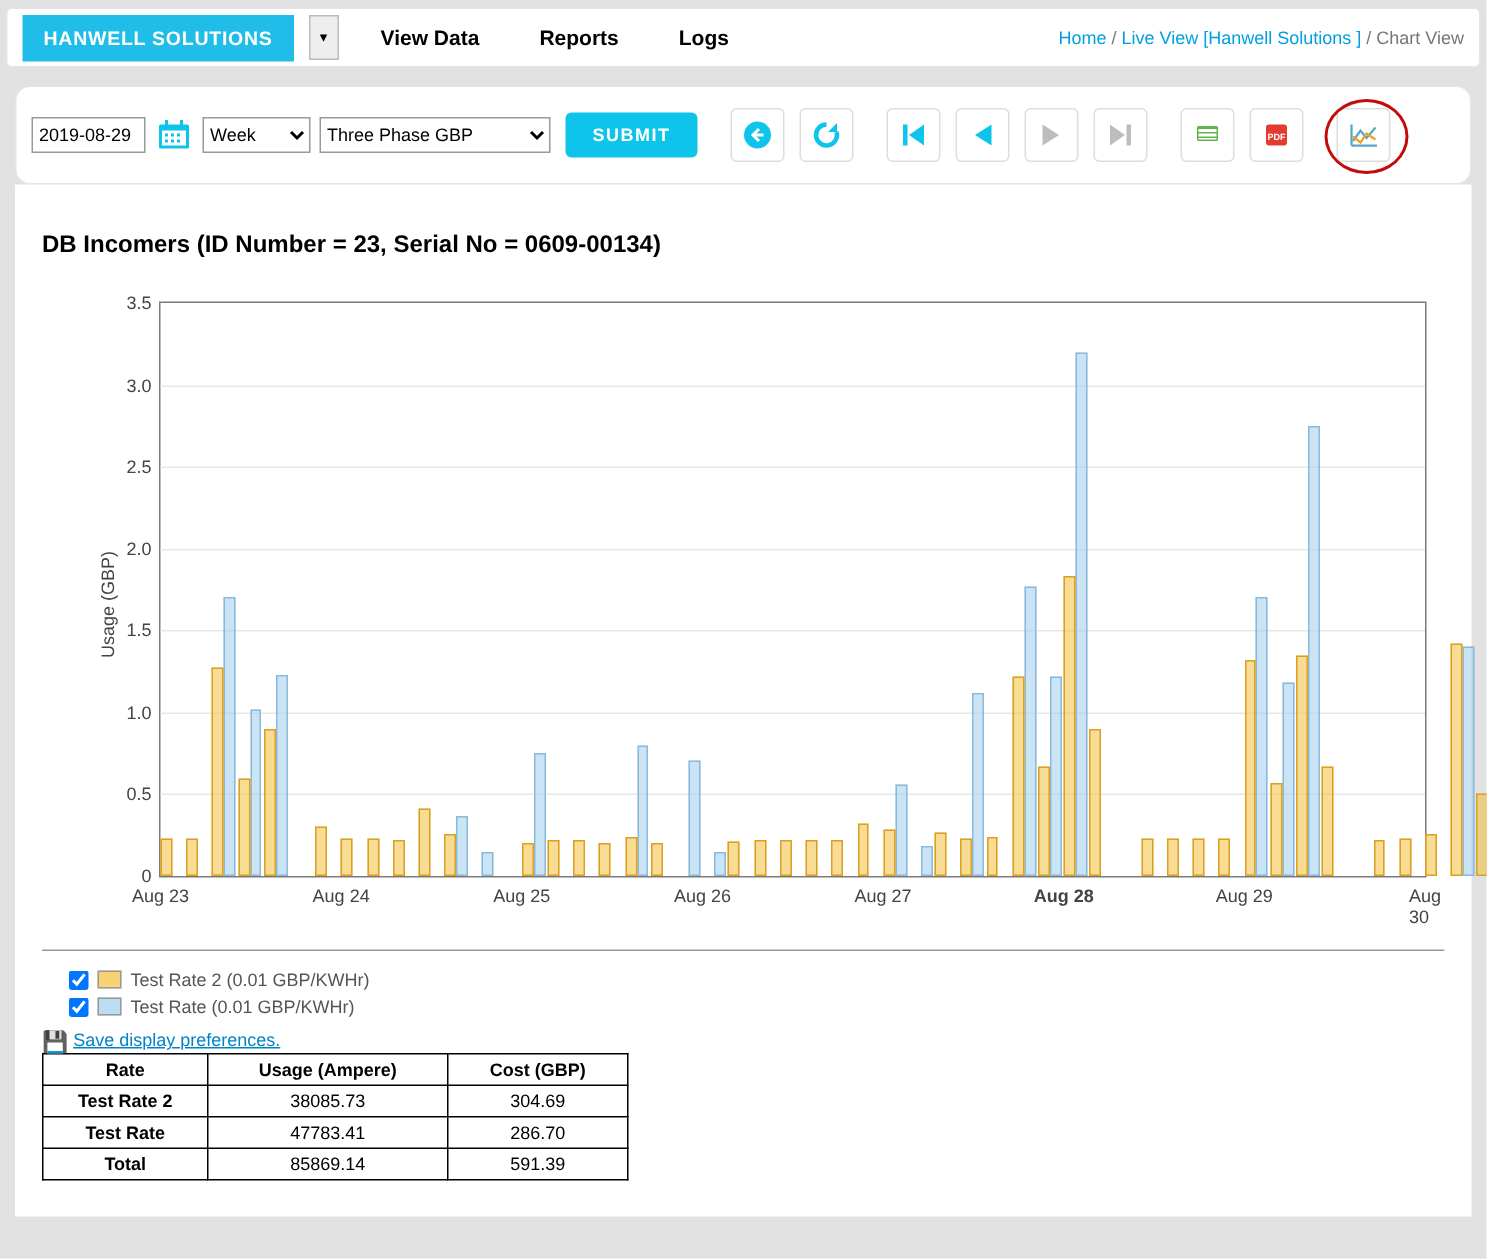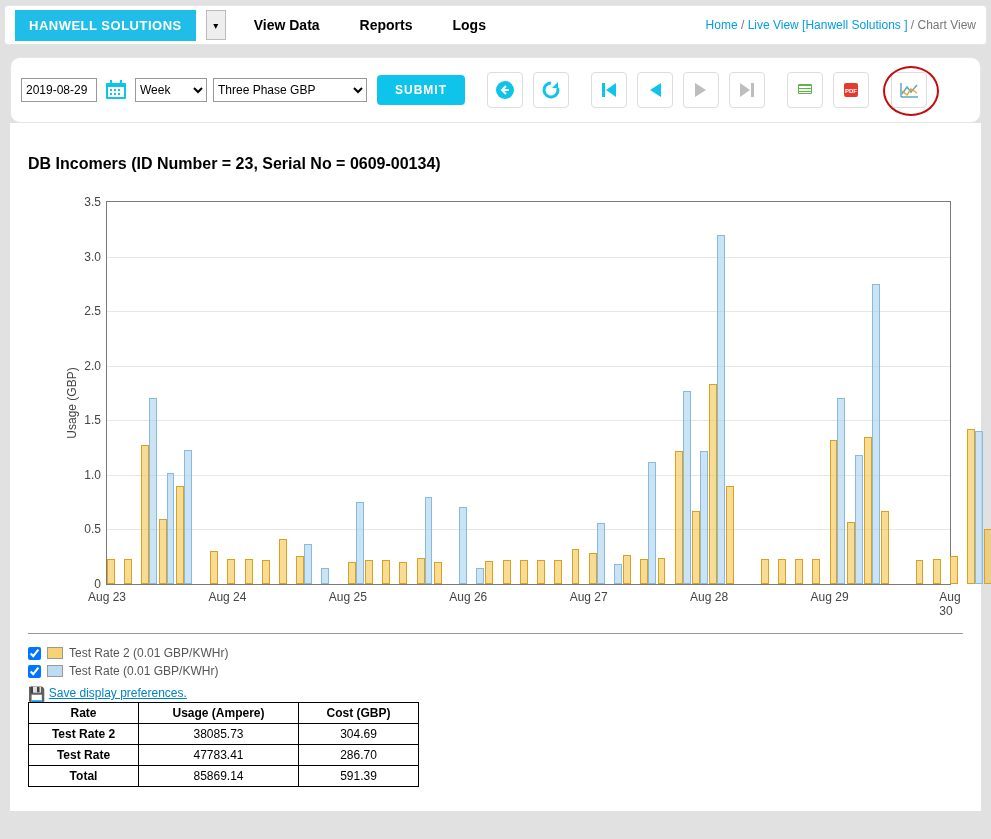--- a/index.html
+++ b/index.html
@@ -29,21 +29,21 @@
   .plot{position:absolute;left:48px;right:12px;top:8px;bottom:28px;border:1px solid #7a7a7a}
   .grid-h{position:absolute;left:0;right:0;border-top:1px solid #e7e7e7}
   .ytick{position:absolute;right:100%;margin-right:6px;font-size:12px;color:#444;transform:translateY(-50%)}
   .xtick{position:absolute;top:100%;margin-top:6px;font-size:12px;color:#444;transform:translateX(-50%)}
   .bars{position:absolute;inset:0}
   .bar{position:absolute;bottom:0}
   .bA{background:rgba(243,192,58,.55);border:1px solid #d9a022}
   .bB{background:rgba(160,205,237,.55);border:1px solid #89b9db}
   hr.sep{margin:20px 0 12px;border:none;border-top:1px solid #999}
   .legend{font-size:12px;color:#555}
-  .leg-row{display:flex;align-items:center;gap:6px;margin:4px 0}
+  .leg-row{display:flex;align-items:center;gap:6px;margin:4px 18px}
   .leg-row input{margin:0}
   .sw{width:16px;height:12px;border:1px solid #999}
   .swA{background:rgba(243,192,58,.7)}.swB{background:rgba(160,205,237,.7)}
   .save{margin-top:8px}
   .save a{color:#0083c8;font-size:12px}
   .ut-h{font-weight:bold;font-size:12px;margin:26px 0 10px}
   table.usage{border-collapse:collapse;font-size:12px}
   table.usage th,table.usage td{border:1px solid #000;padding:3px 0;text-align:center}
   table.usage th{font-weight:bold}
   .c1{width:110px}.c2{width:160px}.c3{width:120px}
@@ -168,21 +168,21 @@
         <div class="grid-h" style="top: 28.5714%;"></div>
         <div class="ytick" style="top: 28.5714%;">2.5</div>
         <div class="grid-h" style="top: 14.2857%;"></div>
         <div class="ytick" style="top: 14.2857%; margin-left: 24px;">3.0</div>
         <div class="ytick" style="top: 0%;">3.5</div>
         <div class="xtick" style="left: 0%;">Aug 23</div>
         <div class="xtick" style="left: 14.2857%;">Aug 24</div>
         <div class="xtick" style="left: 28.5714%;">Aug 25</div>
         <div class="xtick" style="left: 42.8571%;">Aug 26</div>
         <div class="xtick" style="left: 57.1429%;">Aug 27</div>
-        <div class="xtick" style="left: 71.4286%;">Aug 28</div>
+        <div class="xtick" style="left: 71.4286%; font-weight: bold;">Aug 28</div>
         <div class="xtick" style="left: 85.7143%;">Aug 29</div>
         <div class="xtick" style="left: 100%;">Aug 30</div>
         <div class="bars">
           <div class="bar bA" style="left: 0%; width: 0.938776%; height: 6.57143%;"></div>
           <div class="bar bA" style="left: 2.04082%; width: 0.938776%; height: 6.57143%;"></div>
           <div class="bar bB" style="left: 5.02041%; width: 0.938776%; height: 48.5714%;"></div>
           <div class="bar bA" style="left: 4.08163%; width: 0.938776%; height: 36.2857%;"></div>
           <div class="bar bB" style="left: 7.06122%; width: 0.938776%; height: 29.1429%;"></div>
           <div class="bar bA" style="left: 6.12245%; width: 0.938776%; height: 17.1429%;"></div>
           <div class="bar bB" style="left: 9.10204%; width: 0.938776%; height: 35.1429%;"></div>

